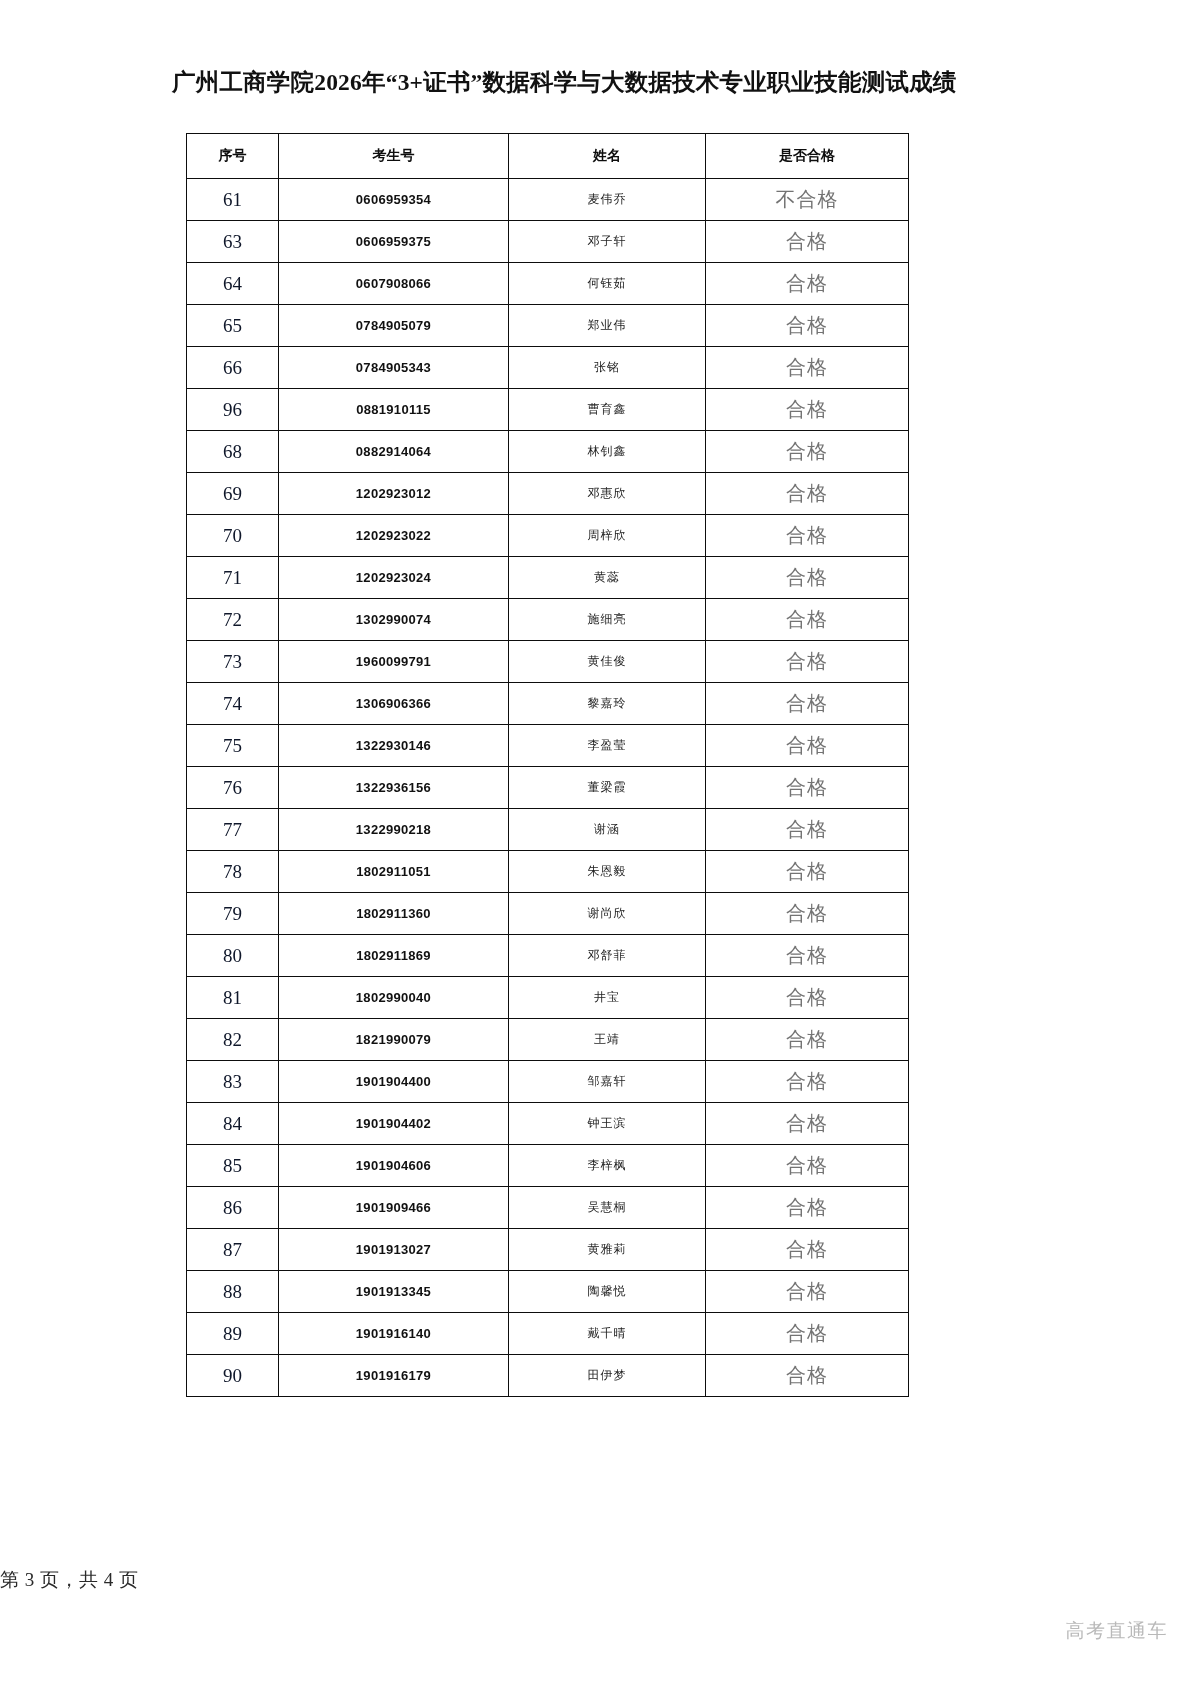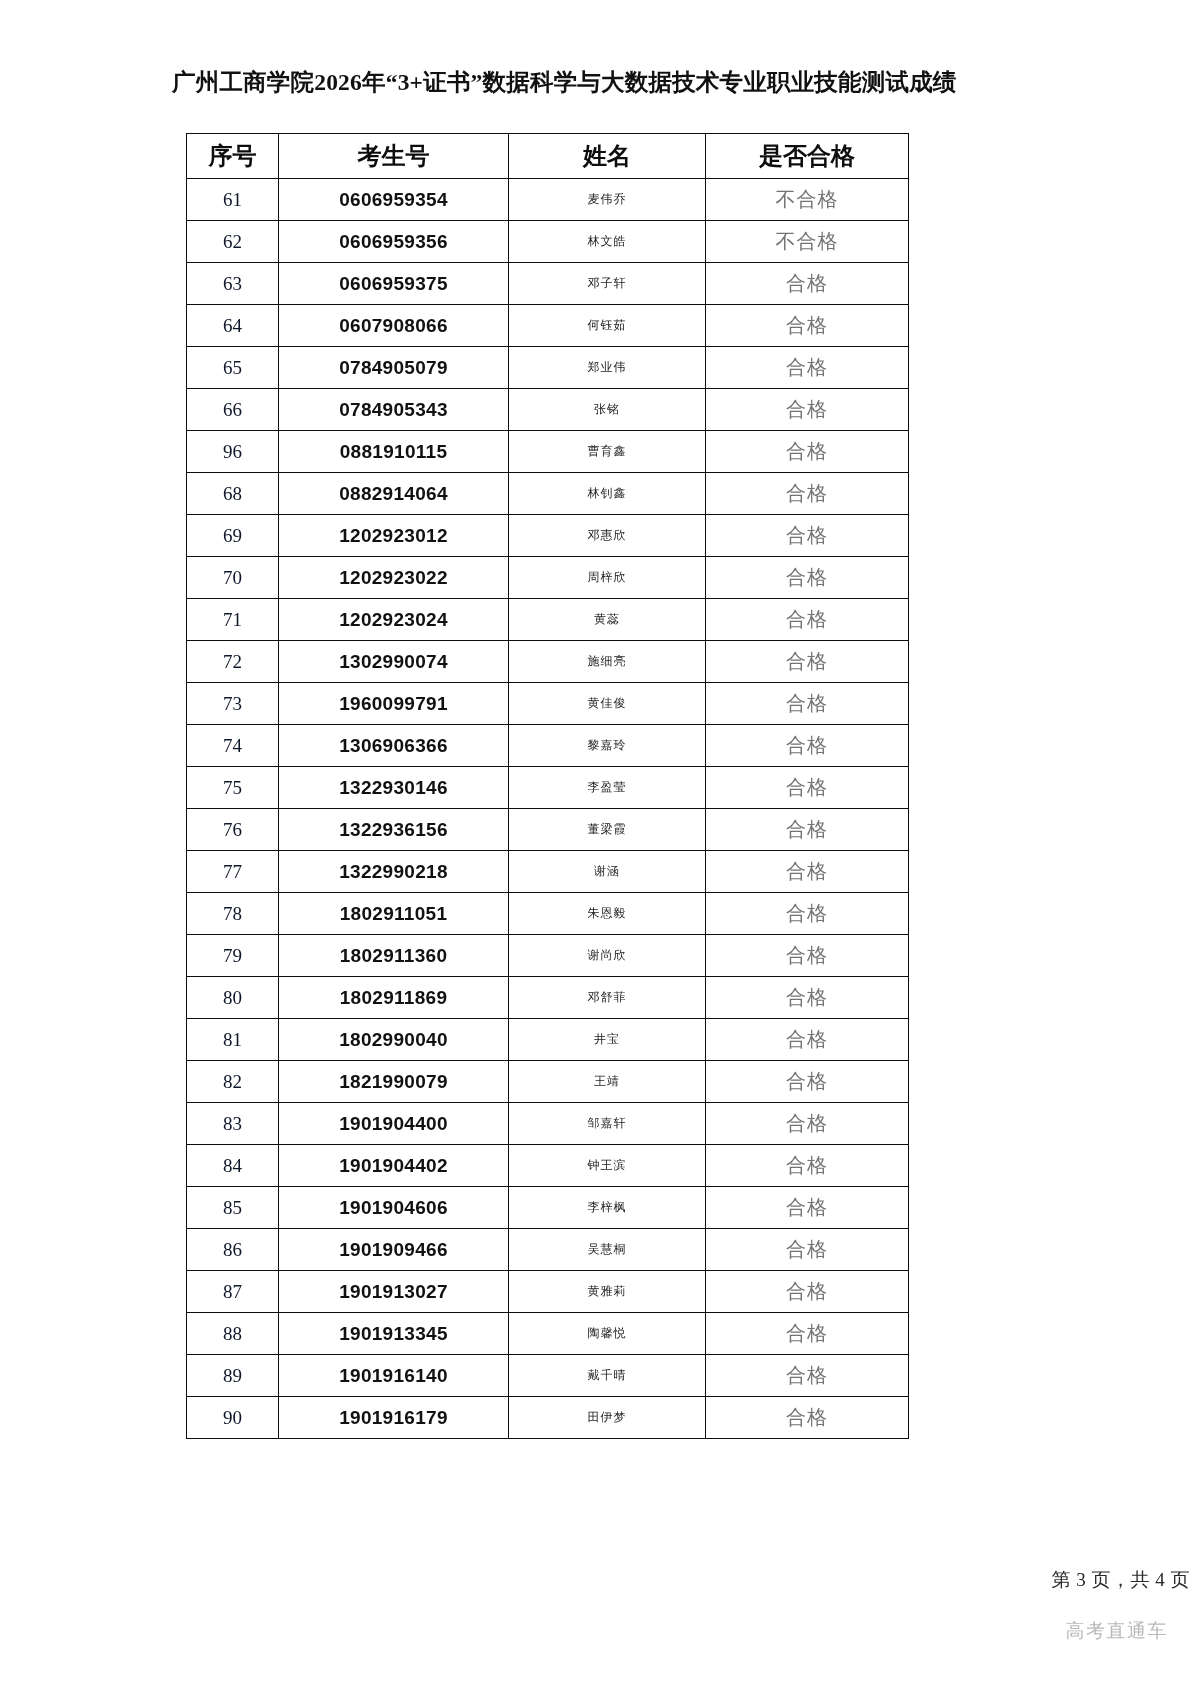--- a/index.html
+++ b/index.html
@@ -59,36 +59,36 @@
   table.grades td {
     border: 1.6px solid #0d0d0d;
     text-align: center;
     vertical-align: middle;
     padding: 0;
     height: 41px;
     line-height: 41px;
   }
 
   table.grades th {
-    font-size: 24px;
+    font-size: 14px;
     font-weight: bold;
     height: 44px;
     line-height: 44px;
     color: #0d0d0d;
     text-align: center;
   }
 
   td.seq {
     font-size: 19px;
     color: #0f172a;
     font-family: "Liberation Serif", "DejaVu Serif", serif;
   }
 
   td.exam {
-    font-size: 19px;
+    font-size: 13px;
     font-weight: bold;
     letter-spacing: 0.3px;
     color: #111111;
     font-family: "Liberation Sans", "DejaVu Sans", sans-serif;
   }
 
   td.name {
     font-size: 12px;
     color: #1e1e1e;
     letter-spacing: 1px;
@@ -98,21 +98,21 @@
     font-size: 20px;
     color: #737373;
     letter-spacing: 1px;
   }
 
   .page-footer {
     position: absolute;
     left: 0;
     top: 1567px;
     width: 1190px;
-    text-align: right;
+    text-align: left;
     font-size: 19px;
     color: #2a2a2a;
     letter-spacing: 0.5px;
   }
 
   .watermark {
     position: absolute;
     right: 22px;
     top: 1618px;
     font-size: 19px;
@@ -146,26 +146,20 @@
         </tr>
       </thead>
       <tbody id="grades-body">
           <tr>
             <td class="seq">61</td>
             <td class="exam">0606959354</td>
             <td class="name">麦伟乔</td>
             <td class="pass">不合格</td>
           </tr>
           <tr>
-            <td class="seq">62</td>
-            <td class="exam">0606959356</td>
-            <td class="name">林文皓</td>
-            <td class="pass">不合格</td>
-          </tr>
-          <tr>
             <td class="seq">63</td>
             <td class="exam">0606959375</td>
             <td class="name">邓子轩</td>
             <td class="pass">合格</td>
           </tr>
           <tr>
             <td class="seq">64</td>
             <td class="exam">0607908066</td>
             <td class="name">何钰茹</td>
             <td class="pass">合格</td>

